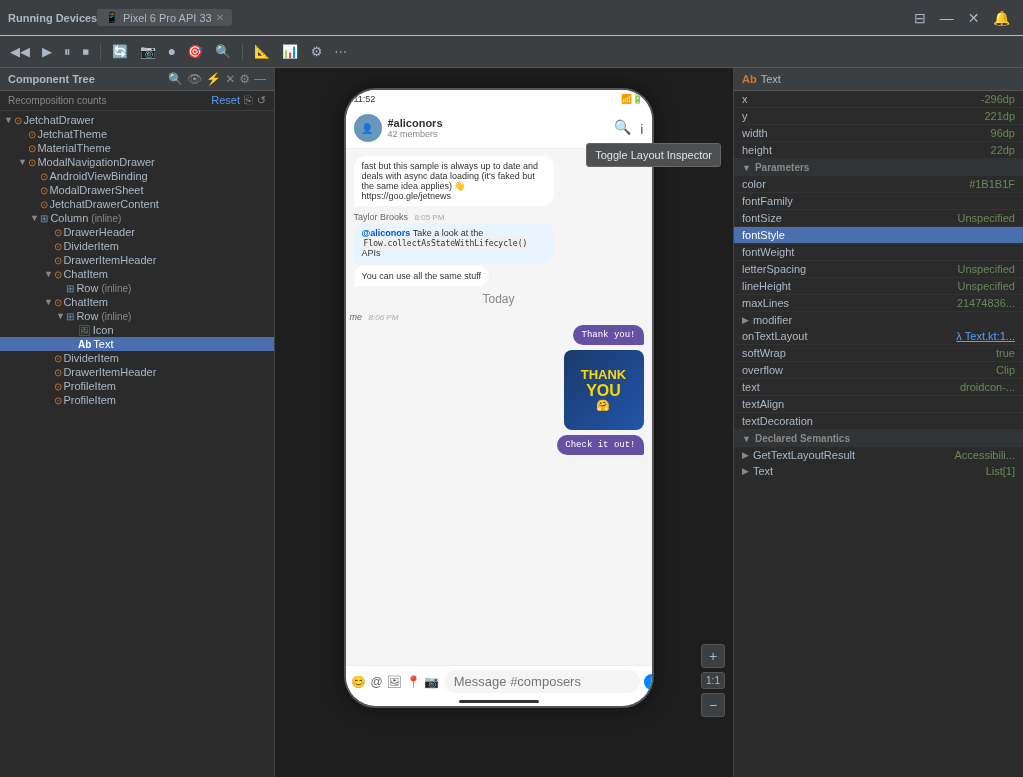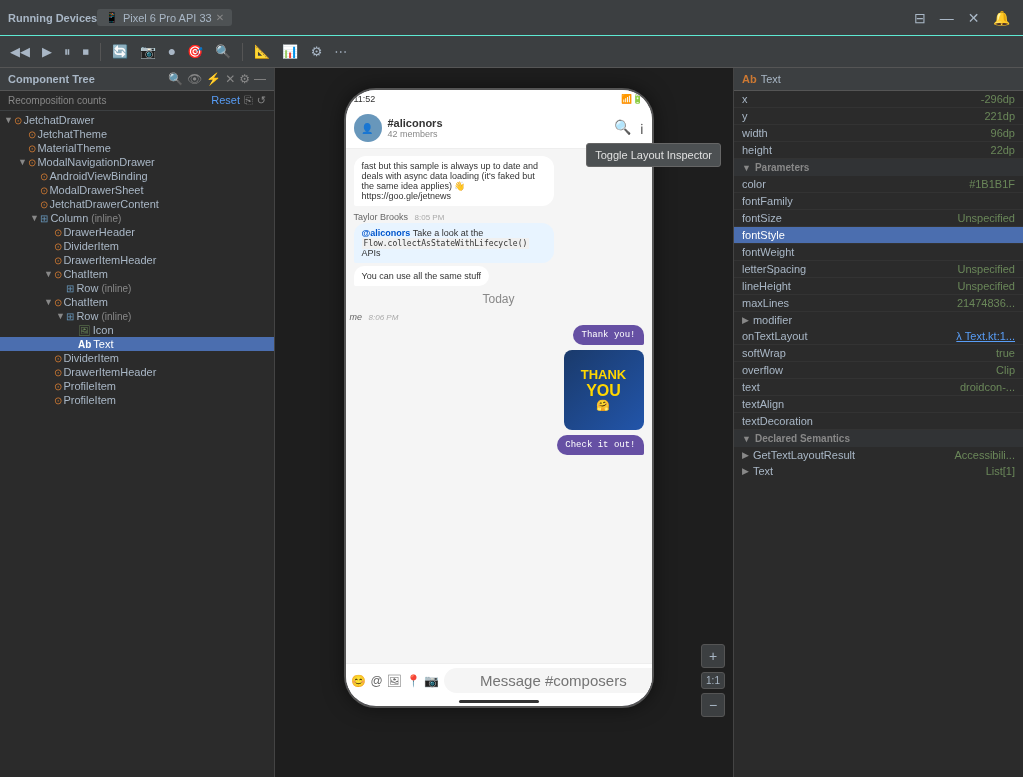--- a/index.html
+++ b/index.html
@@ -92,21 +92,21 @@
     .chat-body { flex: 1; overflow-y: auto; padding: 4px; background: #f5f5f5; }
     .msg-bubble { margin: 3px 4px; }
     .msg-bubble.incoming .bubble { background: #fff; color: #333; border-radius: 12px 12px 12px 2px; padding: 5px 8px; max-width: 200px; display: inline-block; font-size: 9px; }
     .msg-bubble.outgoing { text-align: right; }
     .msg-bubble.outgoing .bubble { background: #0084ff; color: #fff; border-radius: 12px 12px 2px 12px; padding: 5px 8px; max-width: 200px; display: inline-block; font-size: 9px; text-align: center; font-family: Liberation Mono, monospace; }
     .msg-sender { font-size: 9px; color: #666; margin-bottom: 1px; }
     .msg-time { font-size: 8px; color: #aaa; margin-left: 4px; }
     .date-divider { text-align: center; font-size: 12px; color: #888; margin: 6px 0; }
     .sticker-img { width: 80px; height: 80px; background: linear-gradient(135deg, #1a3a6b, #2255aa); border-radius: 8px; display: flex; align-items: center; justify-content: center; margin: 2px 0; }
     .chat-input-area { display: flex; align-items: center; padding: 4px 6px; background: #fff; border-top: 1px solid #eee; gap: 4px; }
-    .chat-input { flex: 1; background: #f5f5f5; border: none; border-radius: 16px; padding: 4px 10px; font-size: 15px; color: #333; outline: none; text-align: center; }
+    .chat-input { flex: 1; background: #f5f5f5; border: none; border-radius: 16px; padding: 4px 10px; font-size: 13px; color: #333; outline: none; }
     .send-btn { background: #0084ff; color: #fff; border: none; border-radius: 12px; padding: 3px 8px; font-size: 9px; cursor: pointer; }
     .input-icons { display: flex; gap: 4px; }
     .inp-icon { font-size: 12px; color: #666; cursor: pointer; }
     .scroll-indicator { display: flex; justify-content: center; padding: 3px; }
     .scroll-pill { width: 80px; height: 3px; background: #333; border-radius: 2px; }
 
     
     ::-webkit-scrollbar { width: 6px; height: 6px; }
     ::-webkit-scrollbar-track { background: #2b2b2b; }
     ::-webkit-scrollbar-thumb { background: #555; border-radius: 3px; }

